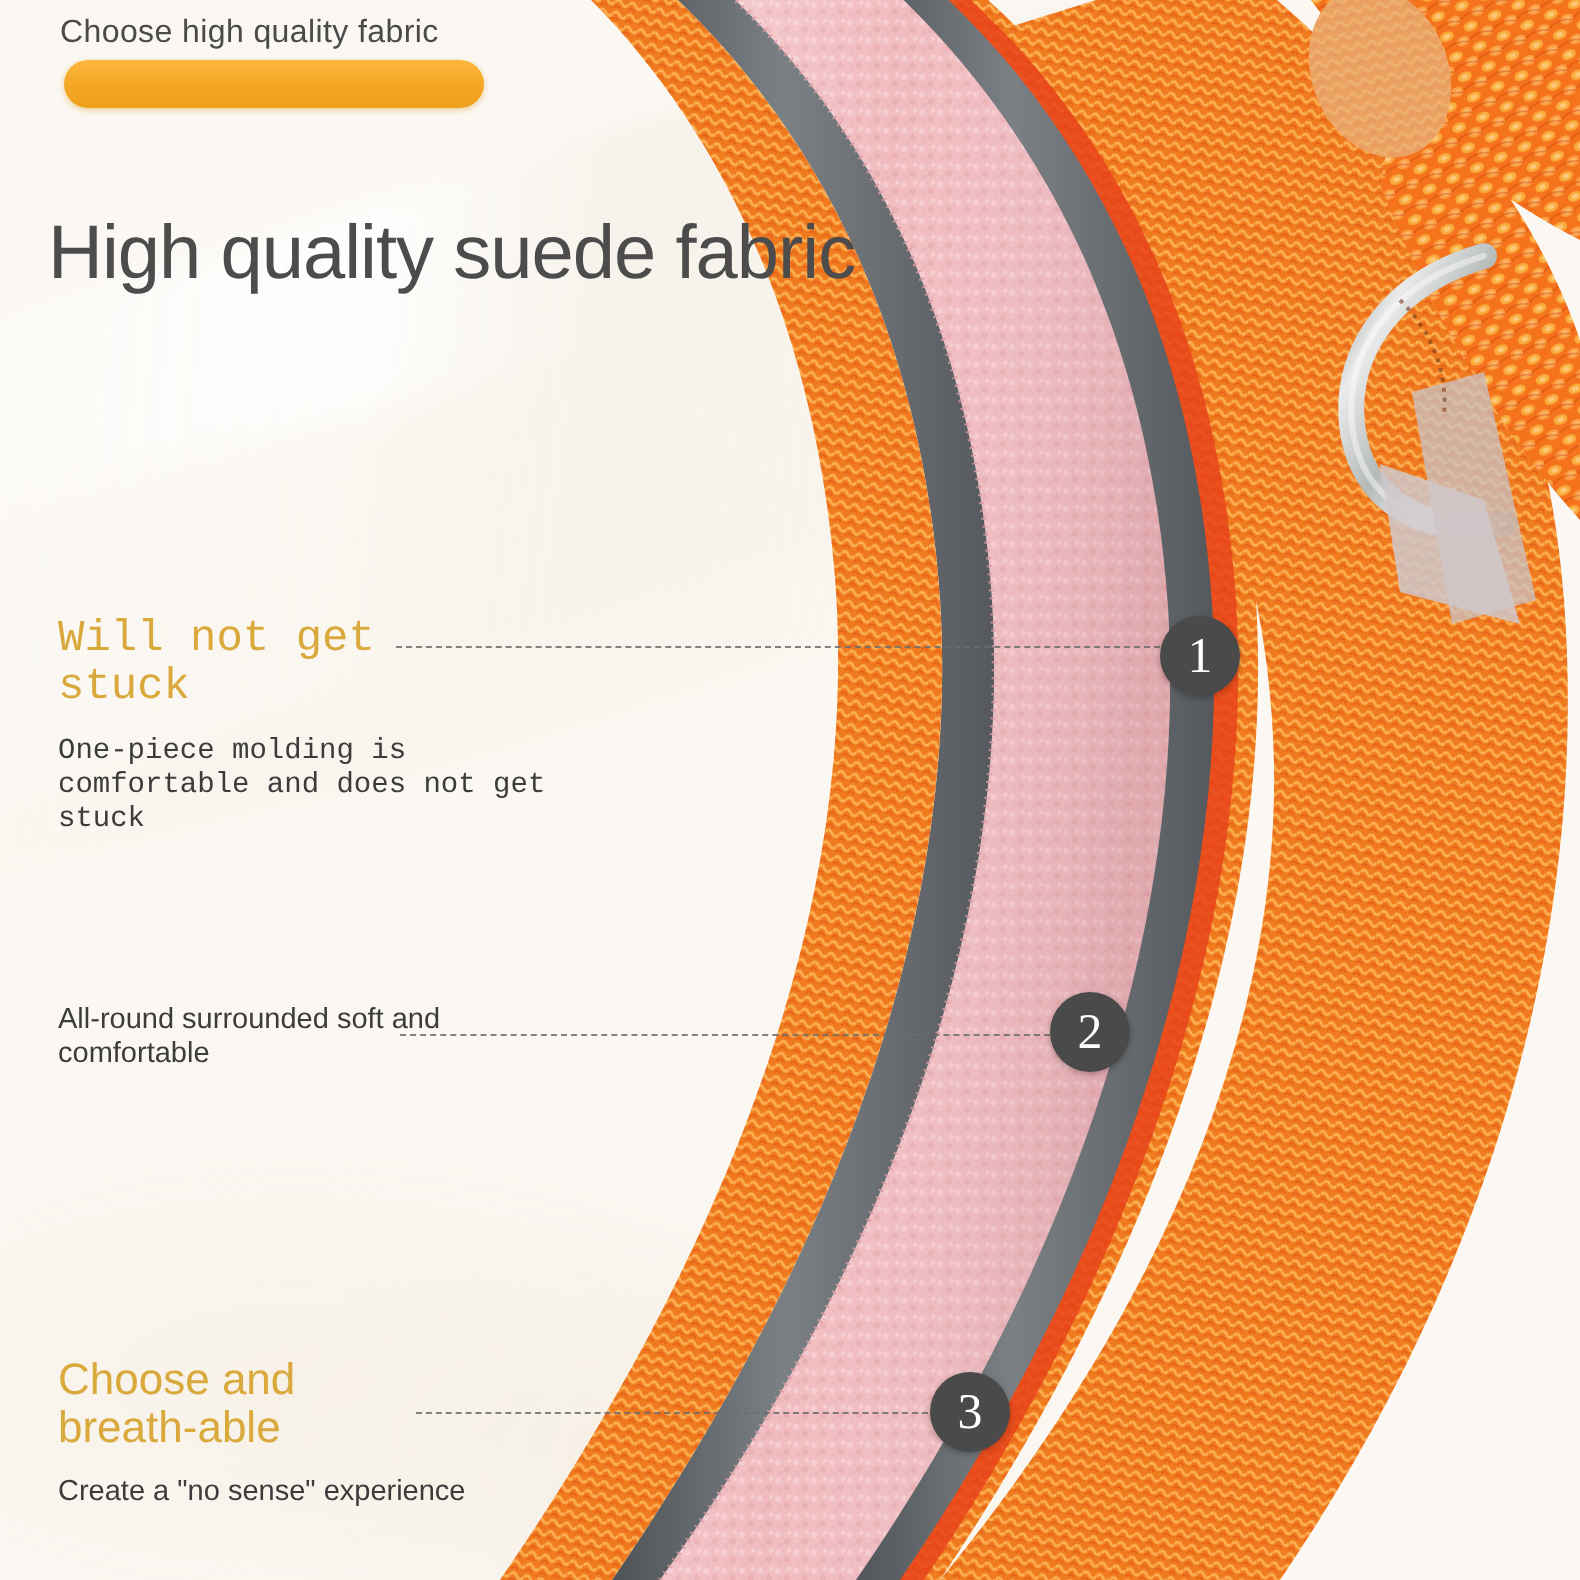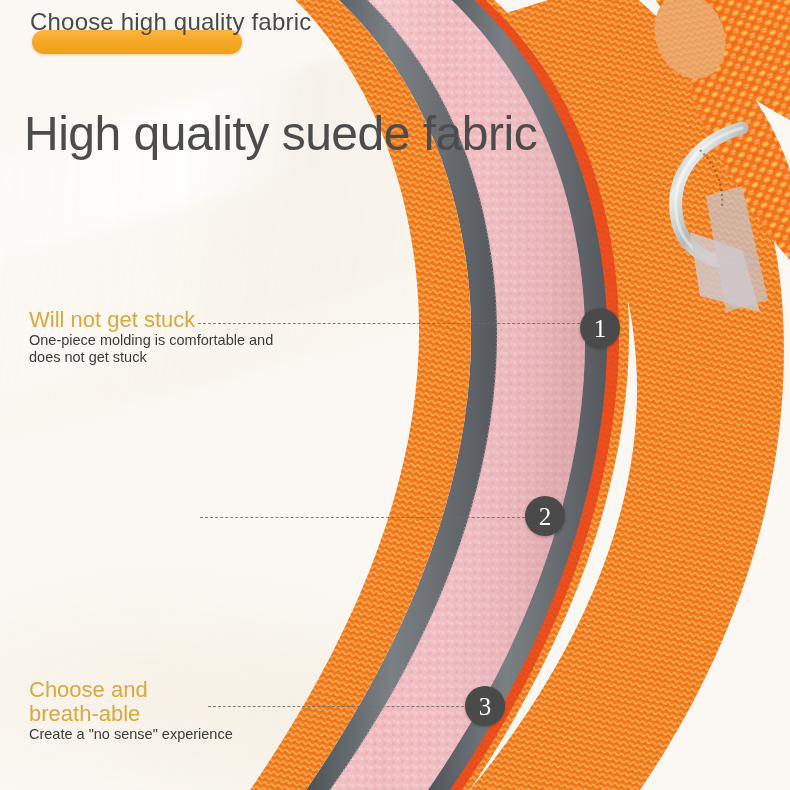--- a/index.html
+++ b/index.html
@@ -36,55 +36,55 @@
   .wm4{
     left:120px;top:620px;width:420px;height:210px;
     border-radius:50%;
     background:radial-gradient(ellipse at 50% 50%,rgba(245,238,226,.8) 0%,rgba(251,248,243,0) 72%);
     filter:blur(12px);
   }
 
   
   .eyebrow{
     position:absolute;left:30px;top:8px;
-    font-size:24px;color:#4a4a4a;letter-spacing:.2px;
+    font-size:16px;color:#4a4a4a;letter-spacing:.2px;
     white-space:nowrap;z-index:6;
   }
   .pill{
     position:absolute;left:32px;top:30px;
     width:210px;height:24px;border-radius:13px;
     background:linear-gradient(180deg,#fcb63d 0%,#f5a623 55%,#efa01c 100%);
     box-shadow:0 1px 3px rgba(215,150,30,.45);
     z-index:5;
   }
 
   
   .headline{
     position:absolute;left:24px;top:106px;
-    font-size:48px;color:#4c4c4c;font-weight:400;
+    font-size:38px;color:#4c4c4c;font-weight:400;
     letter-spacing:-.5px;white-space:nowrap;z-index:6;
   }
 
   
   .photo{
     position:absolute;left:0;top:0;width:790px;height:790px;
     z-index:2;pointer-events:none;
   }
 
   
   .feat{position:absolute;z-index:7;}
   .feat .title{
     color:#d9a93c;font-size:22px;line-height:24px;
     font-weight:400;width:178px;
   }
   .feat .desc{
     color:#3c3c3c;font-size:14.5px;line-height:17px;
-    width:250px;
-  }
-  #feat1{left:29px;top:308px;}
+    width:250px;margin-top:12px;
+  }
+  #feat1{left:29px;top:308px;font-family:Liberation Mono, monospace;}
   #feat2{left:29px;top:490px;}
   #feat3{left:29px;top:678px;}
 
   
   .leader{
     position:absolute;height:0;border-top:1px dashed #6d6d6d;
     z-index:8;opacity:.85;
   }
   #lead1{left:198px;top:323px;width:382px;}
   #lead2{left:200px;top:517px;width:325px;}
@@ -271,20 +271,21 @@
   <div class="headline">High quality suede fabric</div>
 
   <div class="feat" id="feat1">
     <div class="title">Will not get stuck</div>
     <div class="desc">One-piece molding is comfortable and does not get stuck</div>
   </div>
   <div class="leader" id="lead1"></div>
   <div class="marker" id="mark1">1</div>
 
   <div class="feat" id="feat2">
+    <div class="desc">All-round surrounded soft and comfortable</div>
   </div>
   <div class="leader" id="lead2"></div>
   <div class="marker" id="mark2">2</div>
 
   <div class="feat" id="feat3">
     <div class="title">Choose and breath-able</div>
     <div class="desc">Create a "no sense" experience</div>
   </div>
   <div class="leader" id="lead3"></div>
   <div class="marker" id="mark3">3</div>

